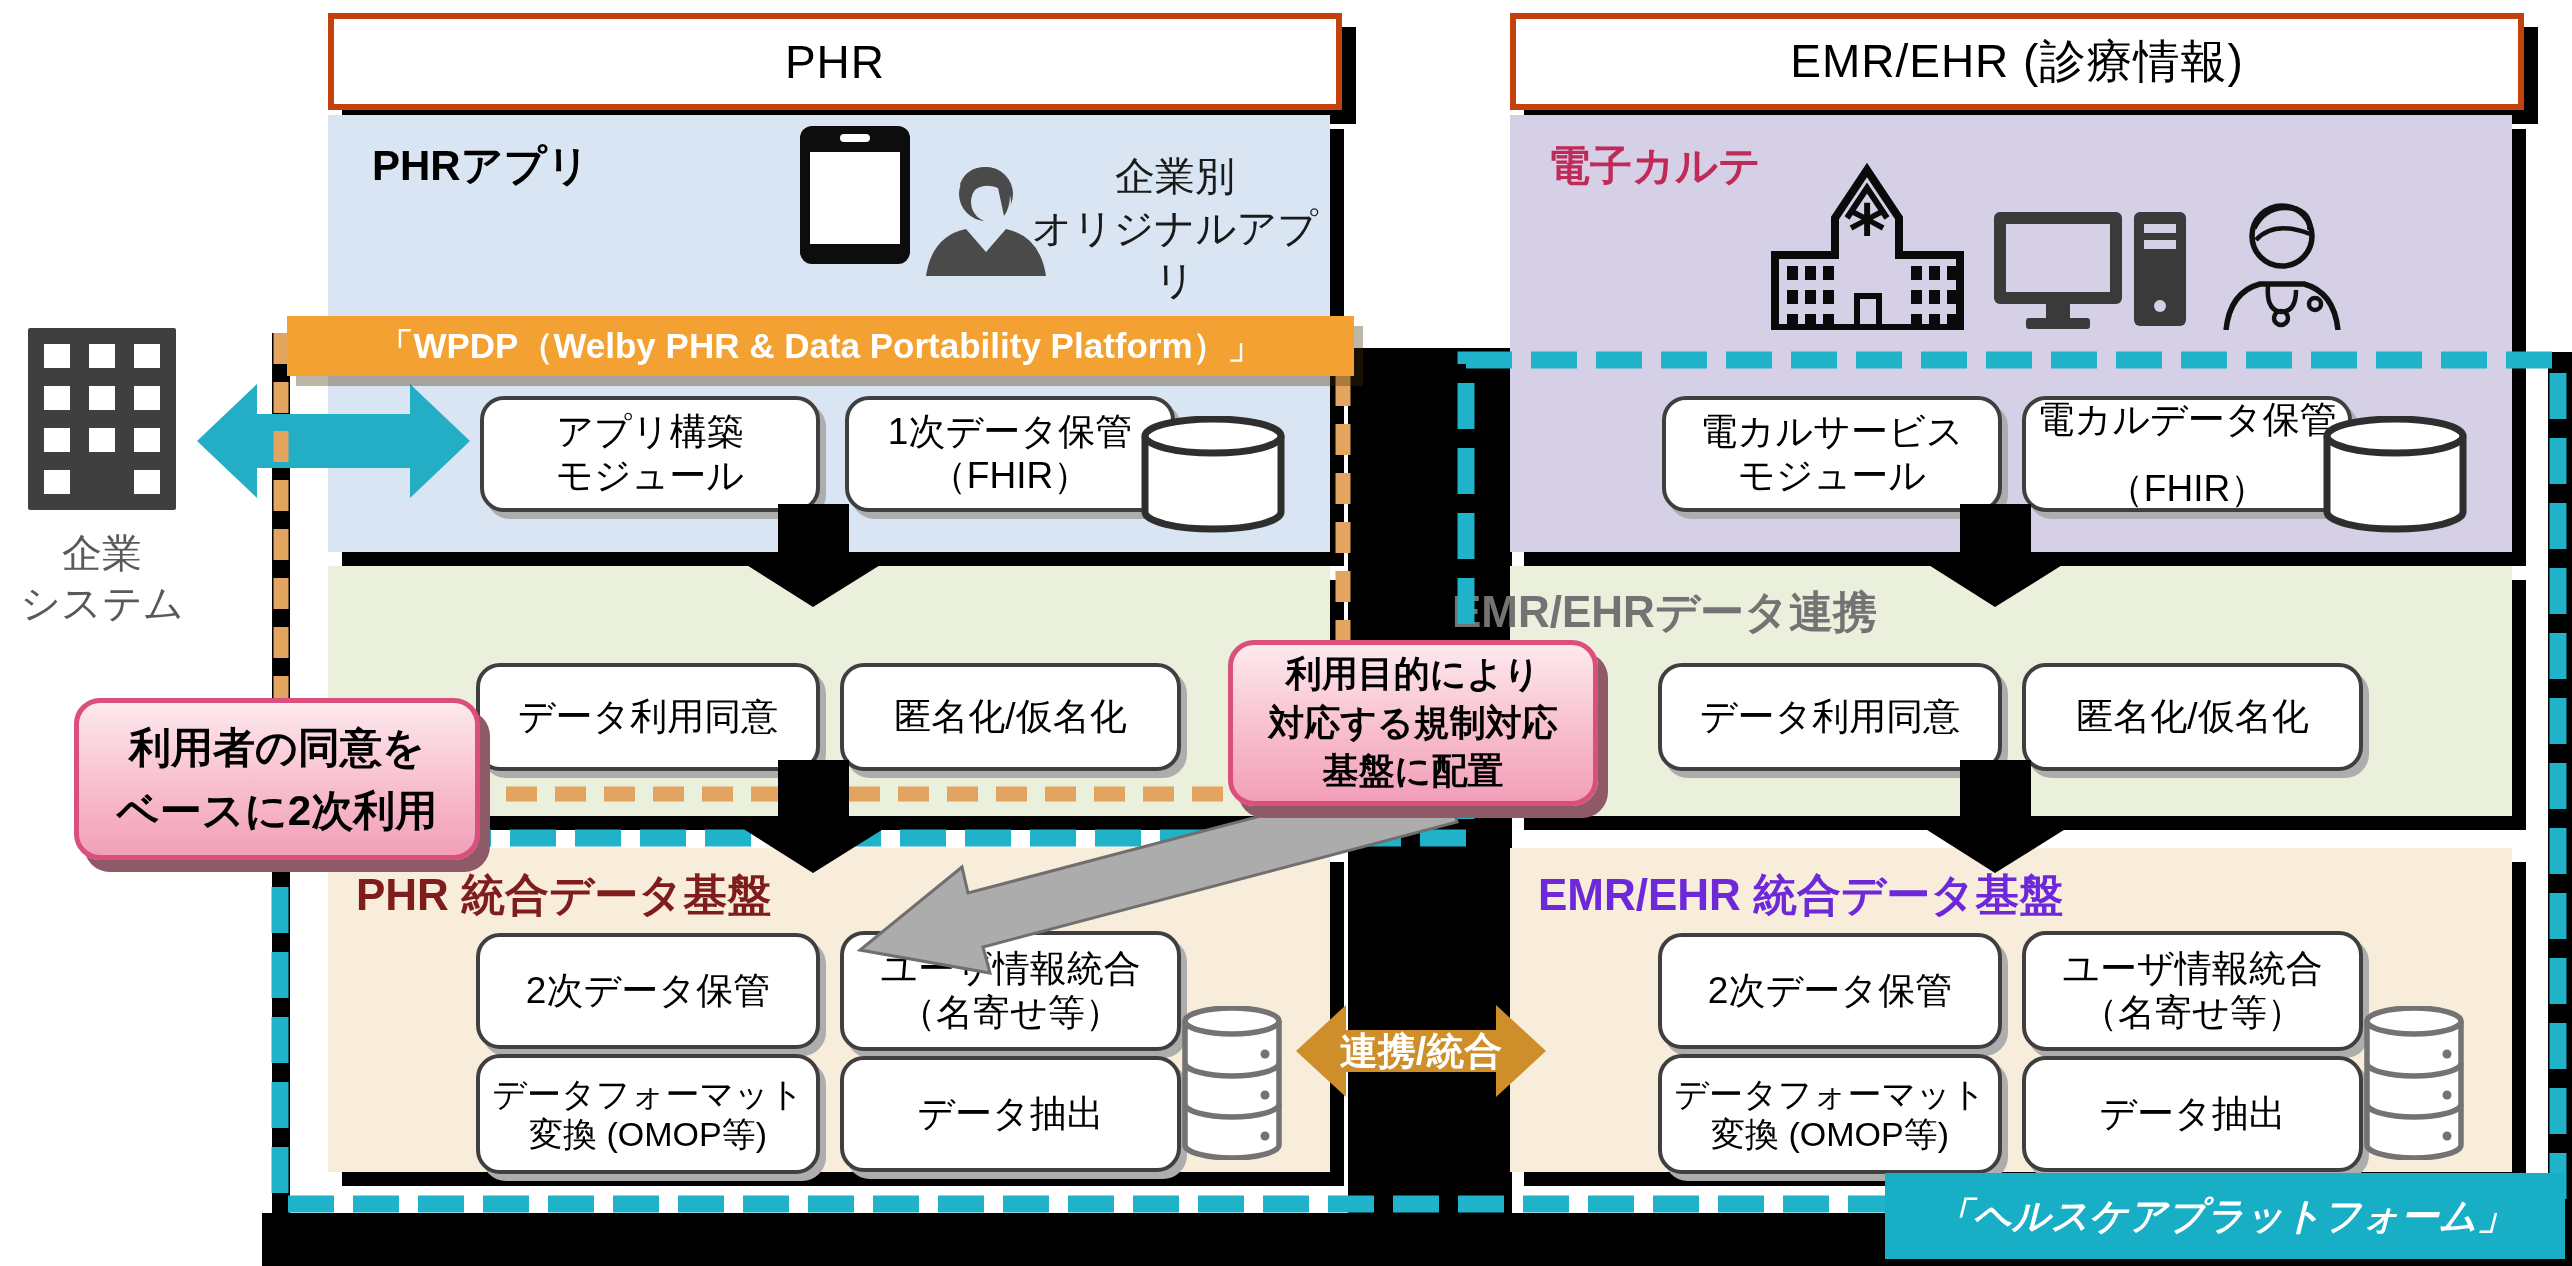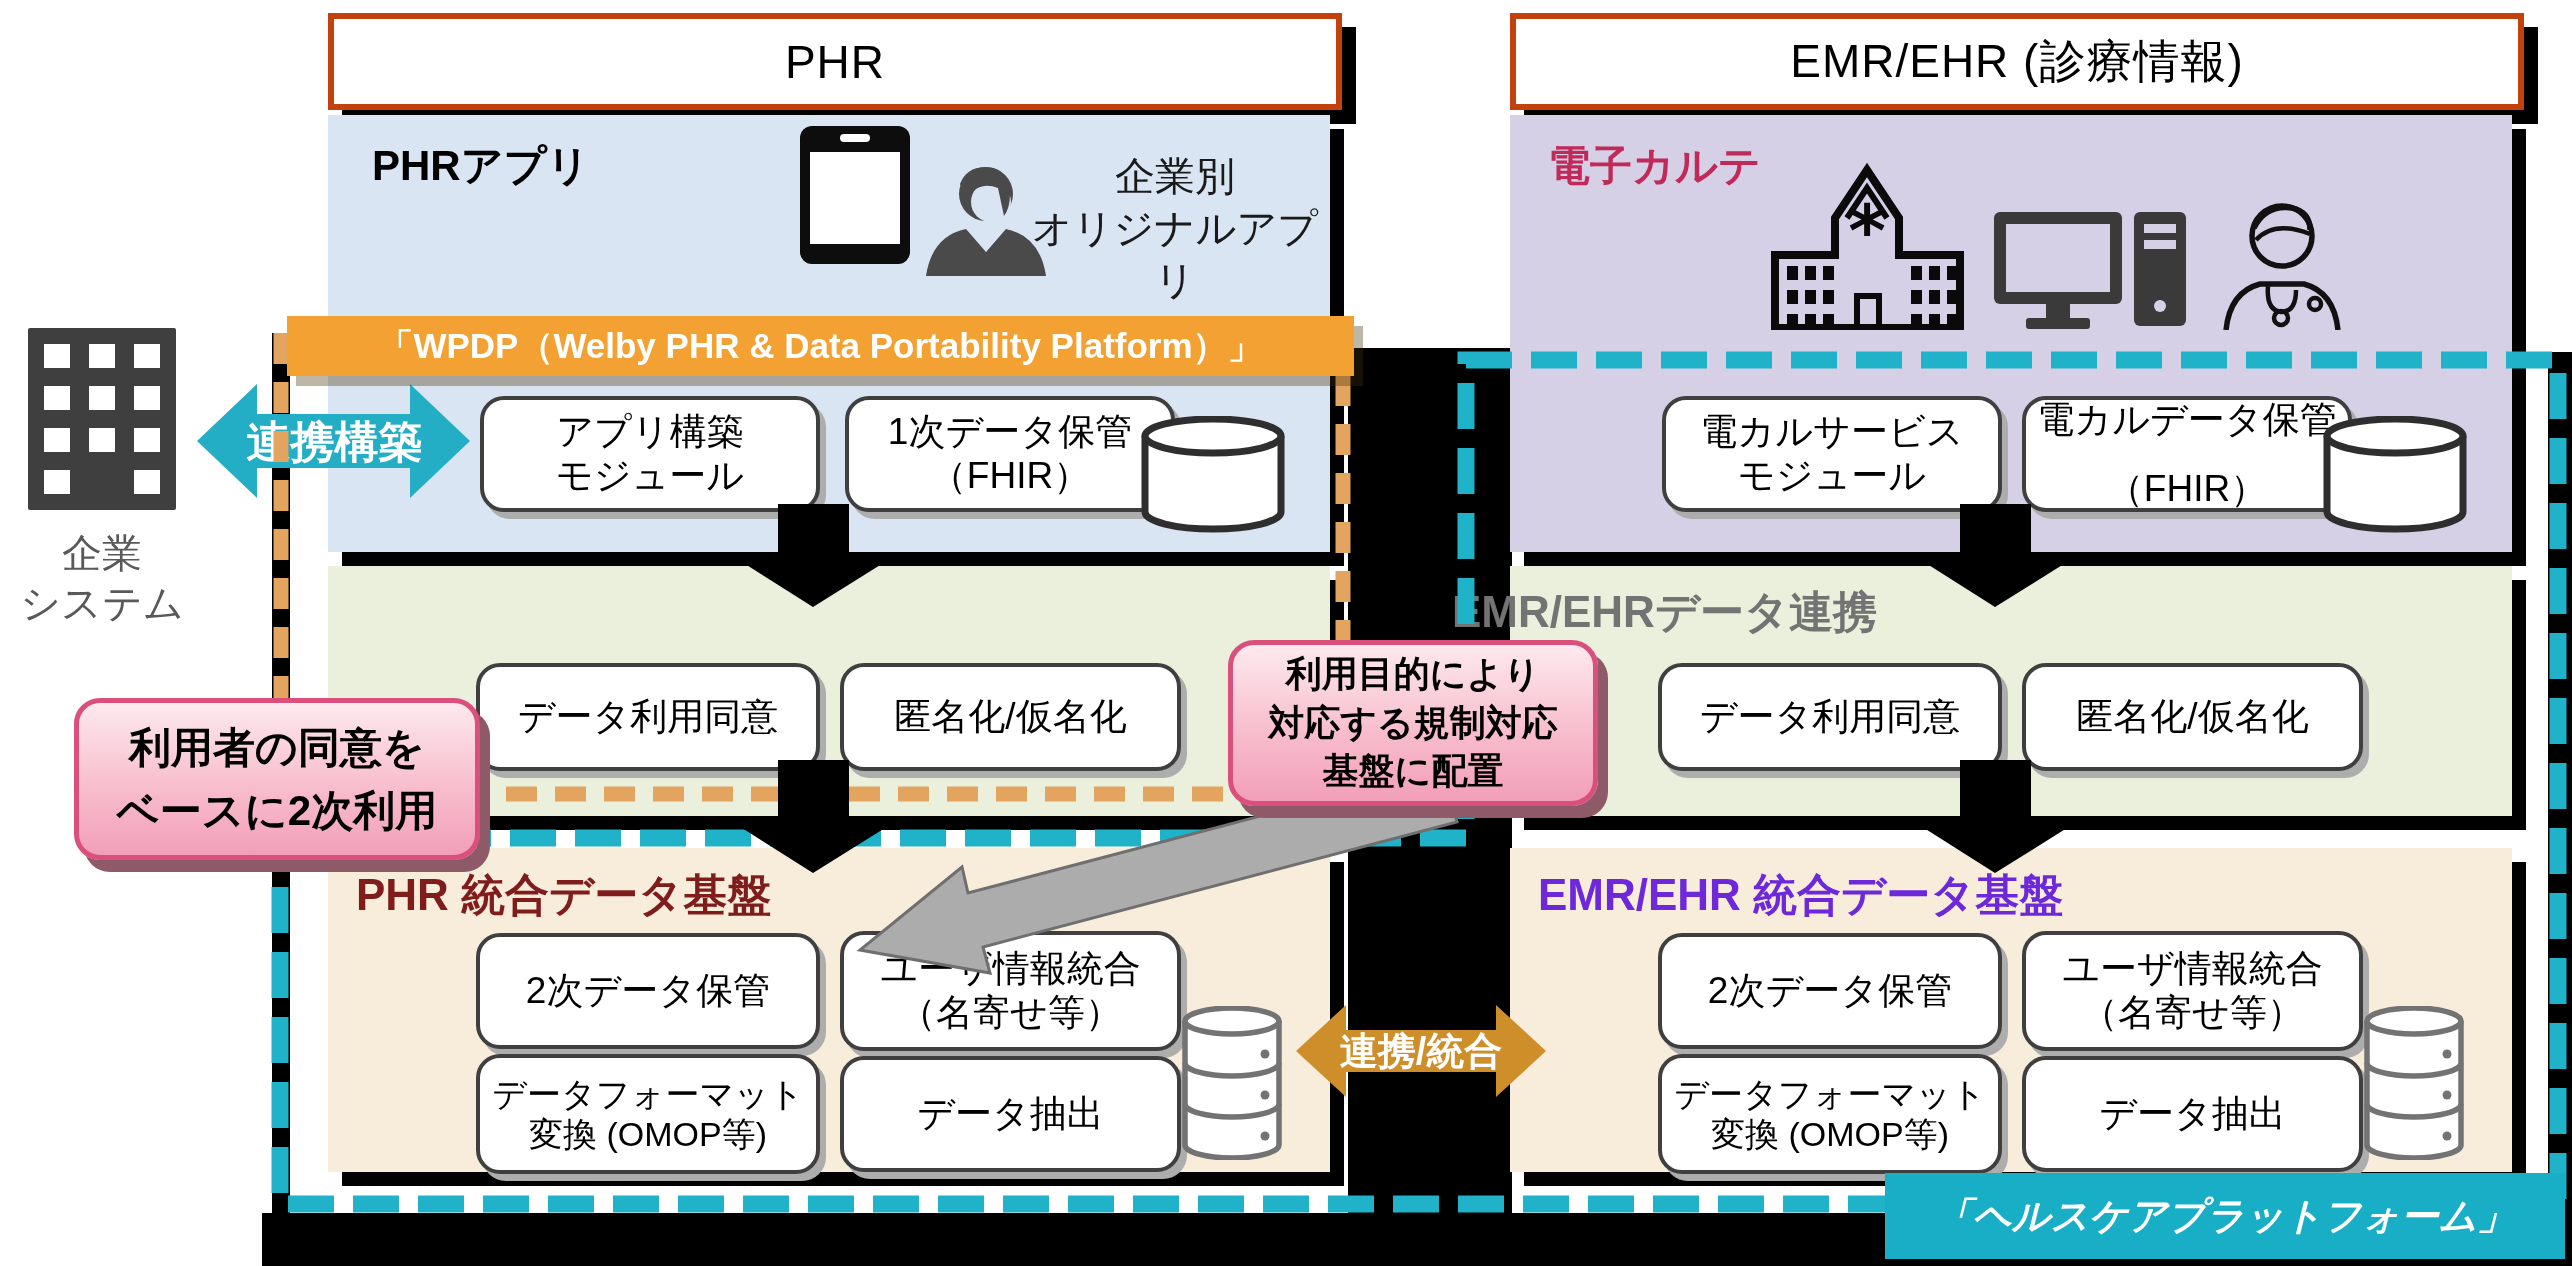--- a/index.html
+++ b/index.html
@@ -90,23 +90,20 @@
     </g>
   </svg>
   <div class="gray-label" style="left:14px;top:528px;width:176px;">
     <span style="display:block;">企業</span>
     <span style="display:block;">システム</span>
   </div>
 
   <svg class="abs" style="left:197px;top:378px;z-index:2;" width="273" height="127" viewBox="0 0 273 127">
     <polygon points="0,63 60,6 60,36 213,36 213,6 273,63 213,120 213,90 60,90 60,120" fill="#23AEC6"></polygon>
   </svg>
-  <div class="arrowtxt" style="left:222px;top:398px;width:225px;height:88px;font-size:44px;z-index:2;">
-    <span>連携構築</span>
-  </div>
 
   <div class="wbox" style="left:480px;top:396px;width:332px;height:108px;">
     <span>アプリ構築</span>
     <span>モジュール</span>
   </div>
   <div class="wbox" style="left:845px;top:396px;width:322px;height:108px;">
     <span>1次データ保管</span>
     <span>（FHIR）</span>
   </div>
   <svg class="abs z4" style="left:1140px;top:416px;z-index:4;" width="146" height="120" viewBox="0 0 146 120">

